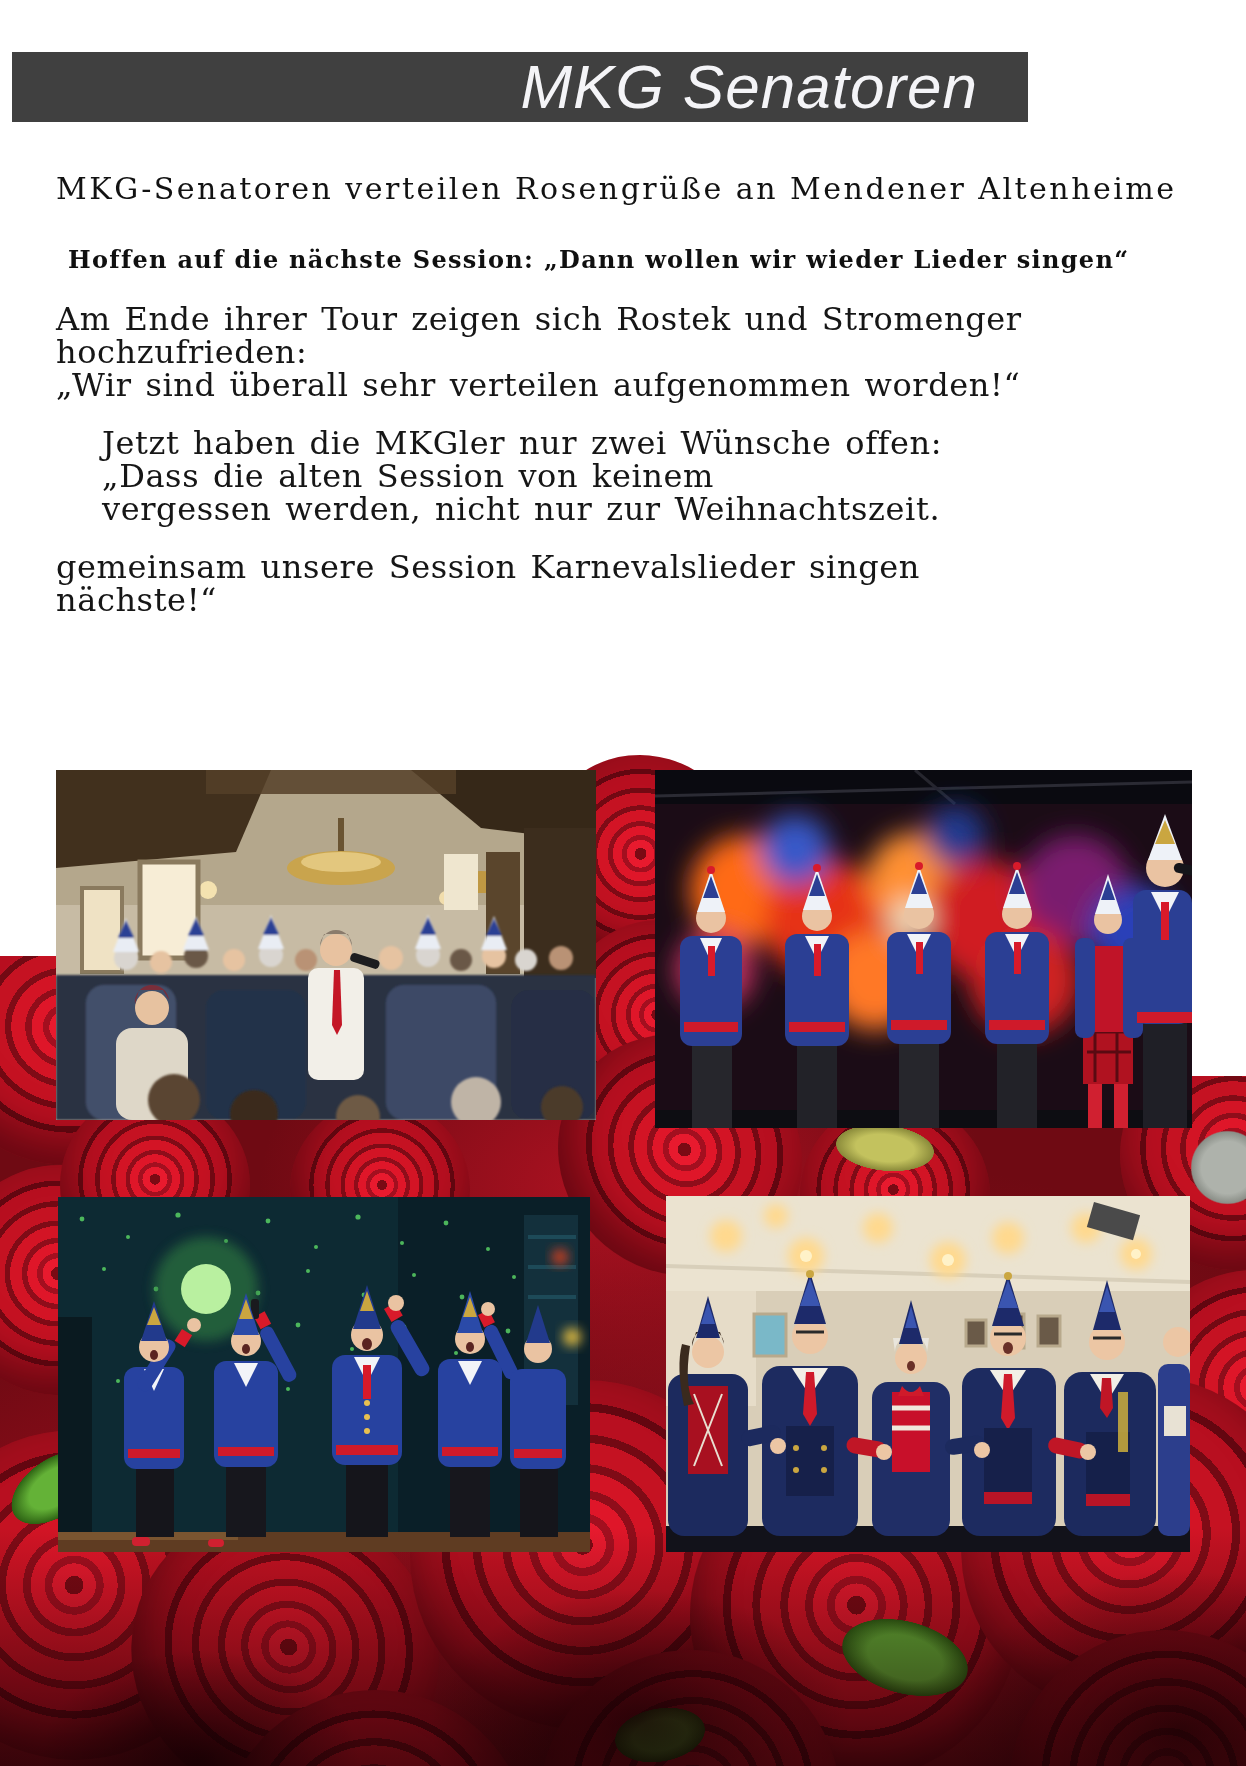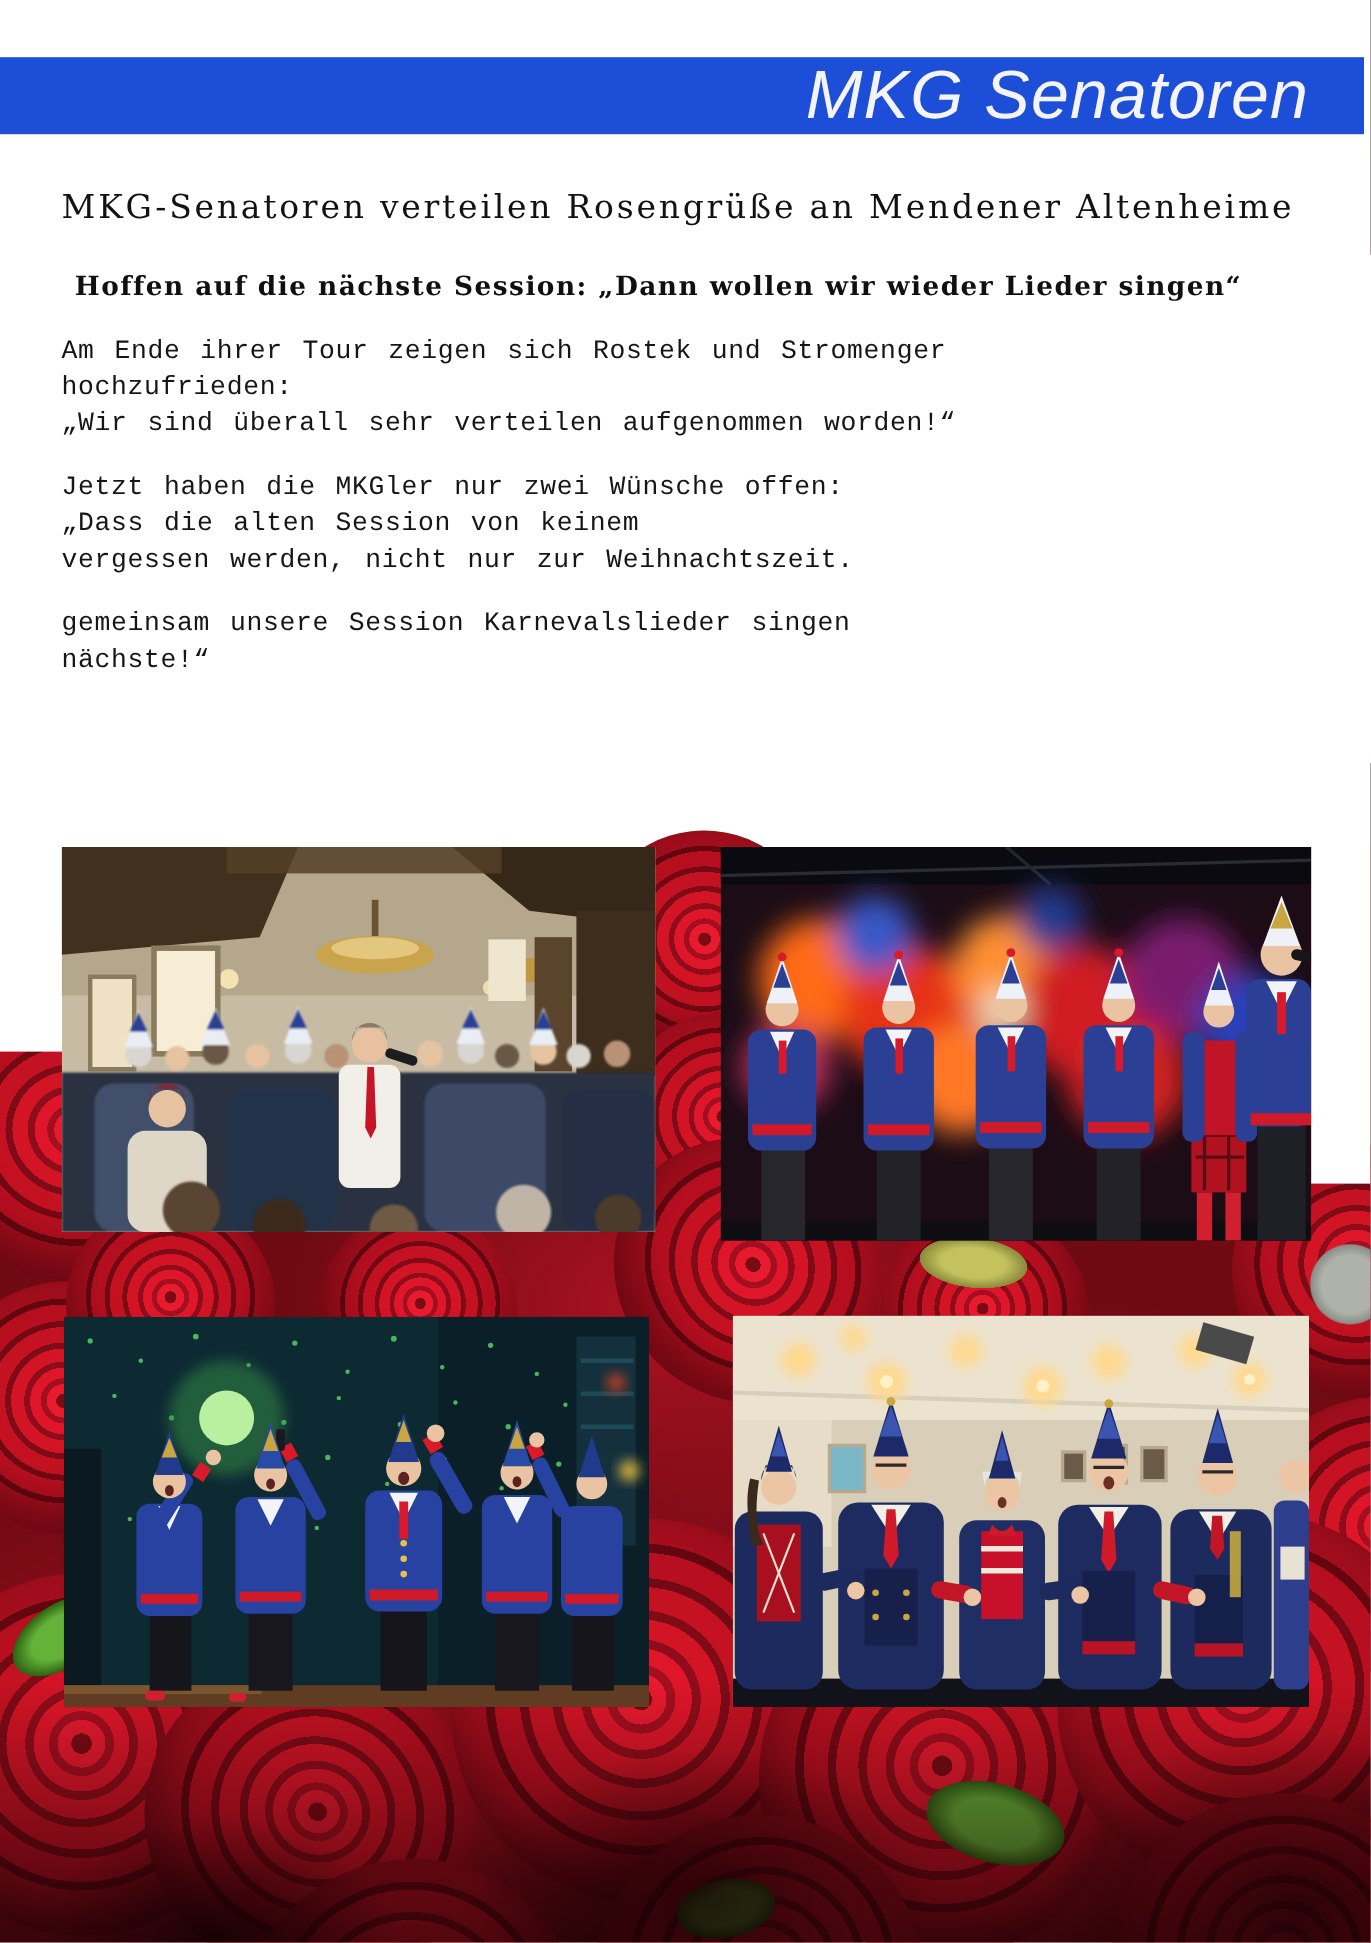--- a/index.html
+++ b/index.html
@@ -3,42 +3,42 @@
 <meta charset="utf-8">
 <style>
   html,body{margin:0;padding:0;background:#888;}
   .page{
     position:relative;width:1246px;height:1766px;margin:0 auto;
     background:#ffffff;overflow:hidden;
     font-family:"DejaVu Serif", serif;color:#141414;
   }
   
   .header-bar{
-    position:absolute;left:0;top:52px;width:1240px;height:70px;
-    background:#1d4ed8;
+    position:absolute;left:12px;top:52px;width:1016px;height:70px;
+    background:#404040;
   }
   .header-title{
     position:absolute;right:50px;top:0;line-height:70px;
     font-family:"Liberation Sans", sans-serif;font-style:italic;font-weight:normal;
     font-size:62px;color:#f4f4f7;letter-spacing:1px;white-space:nowrap;
   }
   
   .headline{
     position:absolute;left:56px;top:171px;width:1140px;margin:0;
     font-size:30px;font-weight:normal;letter-spacing:2.5px;color:#121212;
     white-space:nowrap;
   }
   .subhead{
     position:absolute;left:56px;top:233px;width:1100px;margin:12px;
     font-size:24px;font-weight:bold;letter-spacing:1.3px;color:#101010;
     white-space:nowrap;
   }
-  .para{position:absolute;left:56px;width:1050px;font-size:24px;line-height:33px;
-    letter-spacing:0.6px;word-spacing:3px;color:#161616;font-family:Liberation Mono, monospace;}
-  .para.p1{top:303px;} .para.p2{top:427px;} .para.p3{top:551px;}
+  .para{position:absolute;left:56px;width:1050px;font-size:32px;line-height:33px;
+    letter-spacing:0.6px;word-spacing:3px;color:#161616;}
+  .para.p1{top:303px;} .para.p2{top:427px;margin-left:46px;} .para.p3{top:551px;}
   .para div{white-space:nowrap;}
   
   .rose-bg{
     position:absolute;left:0;top:770px;width:1246px;height:996px;
     background-color:#6f0a13;
     background-image:
       radial-gradient(620px 420px at 18% 84%, #a30f1f, transparent 70%),
       radial-gradient(720px 520px at 70% 76%, #98101e, transparent 70%),
       radial-gradient(520px 320px at 50% 42%, #b01222, transparent 70%);
   }

